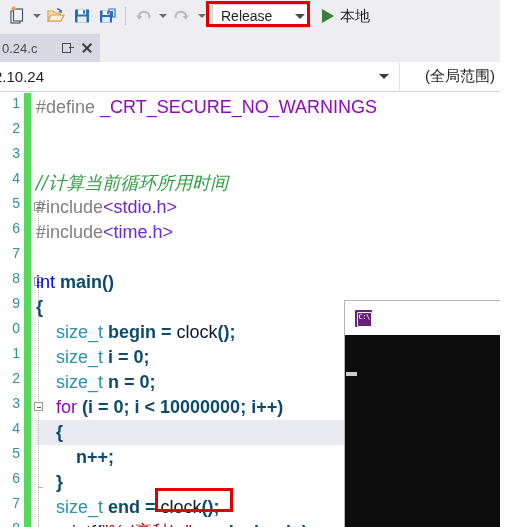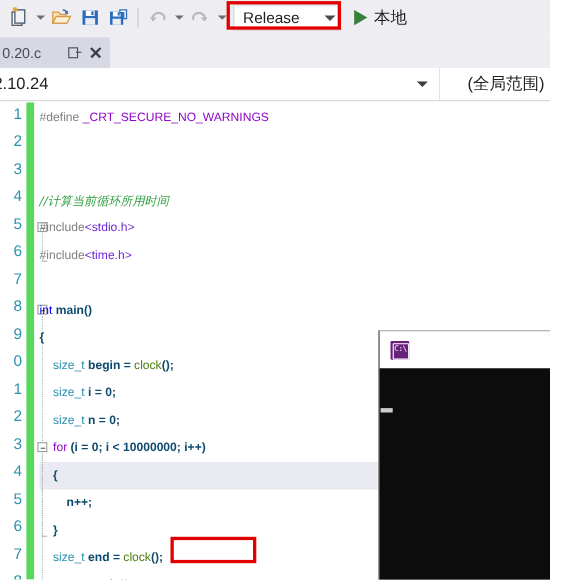--- a/index.html
+++ b/index.html
@@ -250,38 +250,38 @@
   .fold-foot {
     position: absolute;
     width: 5px; height: 1px;
     background: #b4b4b4;
   }
 
   .code {
     position: absolute;
     left: 36px; top: 0;
     width: 496px; height: 434px;
-    font-size: 11px;
+    font-size: 18px;
     line-height: 25px;
     color: #1f1f1f;
     white-space: pre;
   }
   .cl {
     position: absolute;
     left: 0;
     height: 25px;
     line-height: 25px;
     white-space: pre;
   }
   .kw      { color: #0000ff; }
   .kwp     { color: #8f08c4; }
   .pre     { color: #808080; }
   .macro   { color: #8f08c4; }
   .type    { color: #2b91af; }
-  .fn      { color: #4d7c0f; }
+  .fn      { color: #0f172a; }
   .str     { color: #a31515; }
   .cmt     {
     color: #2f9e41;
     font-family: "DejaVu Serif", serif;
     font-style: italic;
   }
   .hdrstr  { color: #6d28d9; }
   .plain   { color: #0c4a6e; font-weight: bold; }
 
   .sel-line {
@@ -450,21 +450,21 @@
 
 
     <div class="run-area">
       <span class="play-tri"></span>
       <span class="run-label">本地</span>
     </div>
   </div>
 
   <div class="tabstrip">
     <div class="tab">
-      <span class="tab-title">0.20.c</span>
+      <span class="tab-title">0.24.c</span>
       <span class="pin-icon"></span>
       <span class="close-x"></span>
     </div>
   </div>
 
   <div class="navbar">
     <div class="nav-combo nav-left">
       <span class="txt">2.10.24</span>
       <span class="nav-caret"></span>
     </div>

